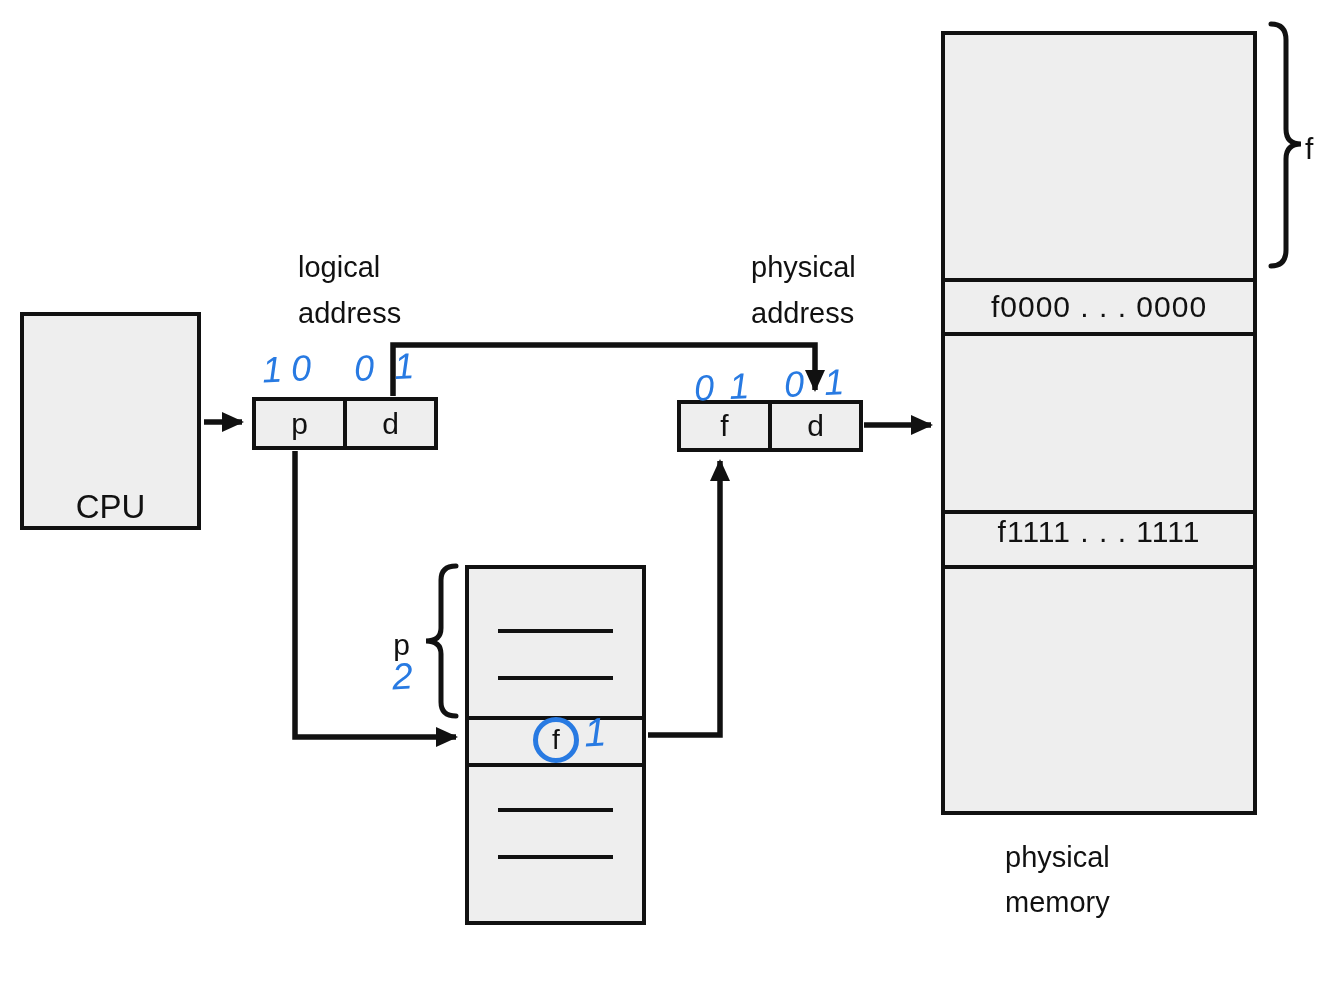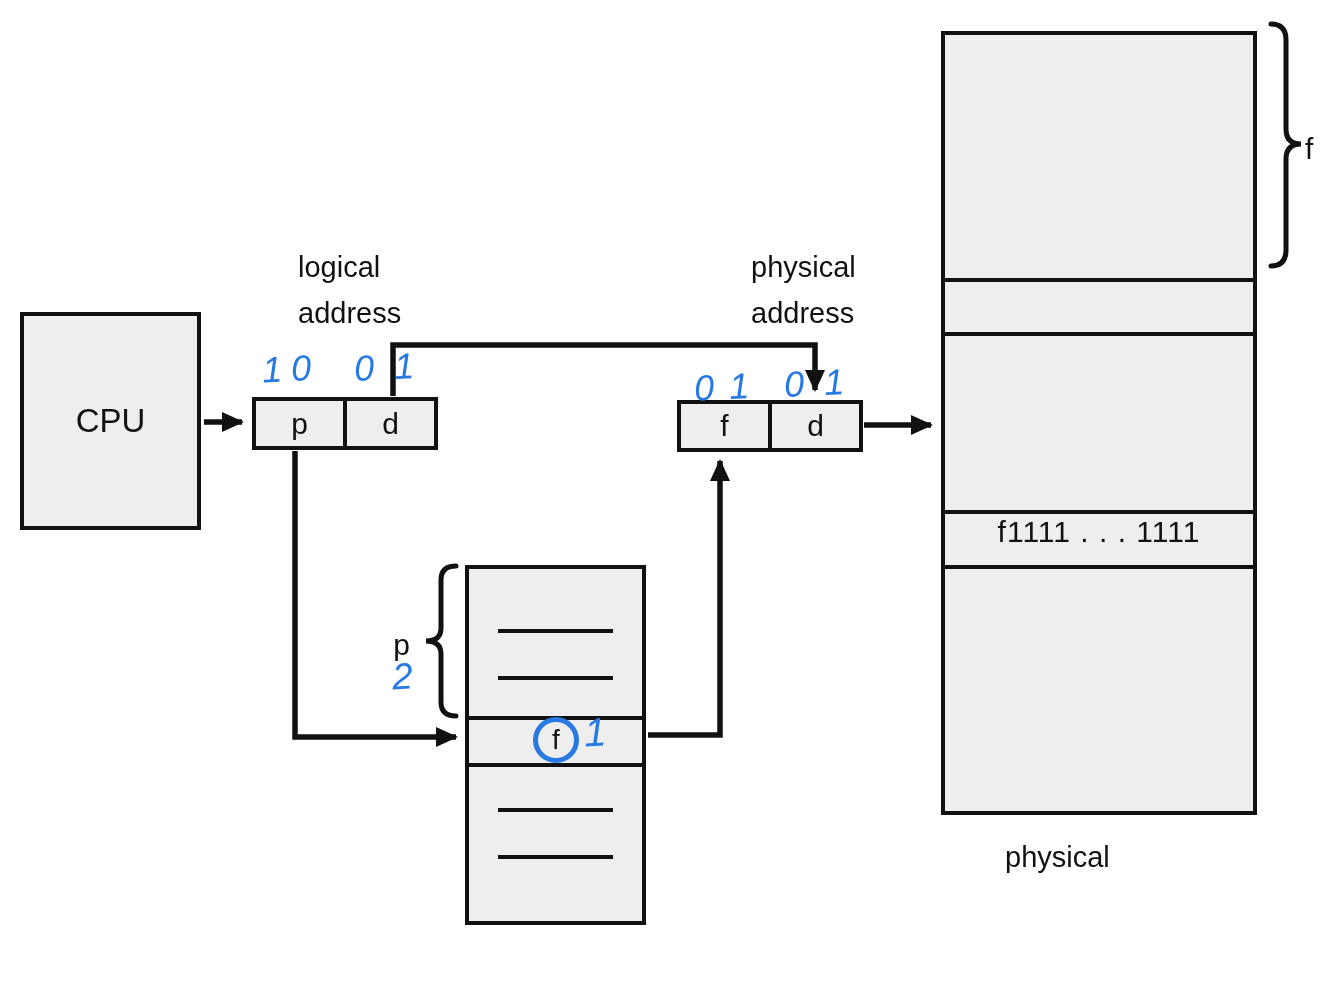--- a/index.html
+++ b/index.html
@@ -34,21 +34,21 @@
     border:5px solid #287ae2;box-sizing:border-box;display:flex;align-items:center;
     justify-content:center;font-size:28px;color:#111111;z-index:6;background:transparent;
   }
   svg.overlay{position:absolute;left:0;top:0;z-index:5;pointer-events:none;}
 </style>
 </head>
 <body>
 
 <div class="canvas">
 
-  <div class="box" style="left:20px;top:312px;width:181px;height:218px;display:flex;align-items:center;justify-content:center;">
+  <div class="box" style="left:20px;top:312px;width:181px;height:218px;display:flex;align-items:flex-end;justify-content:center;">
     <span class="cputxt">CPU</span>
   </div>
 
   <div class="cap" style="left:298px;top:244px;width:180px;">
     <div>logical</div>
     <div>address</div>
   </div>
 
   <div class="reg" style="left:252px;top:397px;width:186px;height:53px;">
     <div class="cell">
@@ -88,30 +88,32 @@
     <span>f</span>
   </div>
   <span class="hand" style="left:584px;top:710px;font-size:40px;">1</span>
 
 
   <div class="cap bigtxt" style="left:370px;top:622px;width:40px;text-align:right;">p</div>
   <span class="hand" style="left:392px;top:656px;font-size:37px;">2</span>
 
   <div class="box" style="left:941px;top:31px;width:316px;height:784px;">
     <div class="hline" style="left:0;top:243px;width:308px;"></div>
+    <div class="memrow" style="top:247px;height:50px;">f0000 . . . 0000</div>
     <div class="hline" style="left:0;top:297px;width:308px;"></div>
     <div class="hline" style="left:0;top:475px;width:308px;"></div>
     <div class="memrow" style="top:479px;height:36px;">f1111 . . . 1111</div>
     <div class="hline" style="left:0;top:530px;width:308px;"></div>
   </div>
 
   <div class="cap bigtxt" style="left:1305px;top:126px;width:30px;text-align:left;">f</div>
 
   <div class="cap" style="left:1005px;top:835px;width:200px;line-height:45px;">
     <div>physical</div>
+    <div>memory</div>
   </div>
 
   <span class="hand" style="left:262px;top:348px;letter-spacing:9px;">10</span>
   <span class="hand" style="left:354px;top:346px;letter-spacing:20px;">01</span>
   <span class="hand" style="left:694px;top:366px;letter-spacing:15px;">01</span>
   <span class="hand" style="left:784px;top:362px;letter-spacing:20px;">01</span>
 
   <svg class="overlay" width="1342" height="1000" viewBox="0 0 1342 1000">
     <defs>
       <marker id="arw" viewBox="0 0 24 22" refX="21" refY="11" markerWidth="24" markerHeight="22" markerUnits="userSpaceOnUse" orient="auto">

